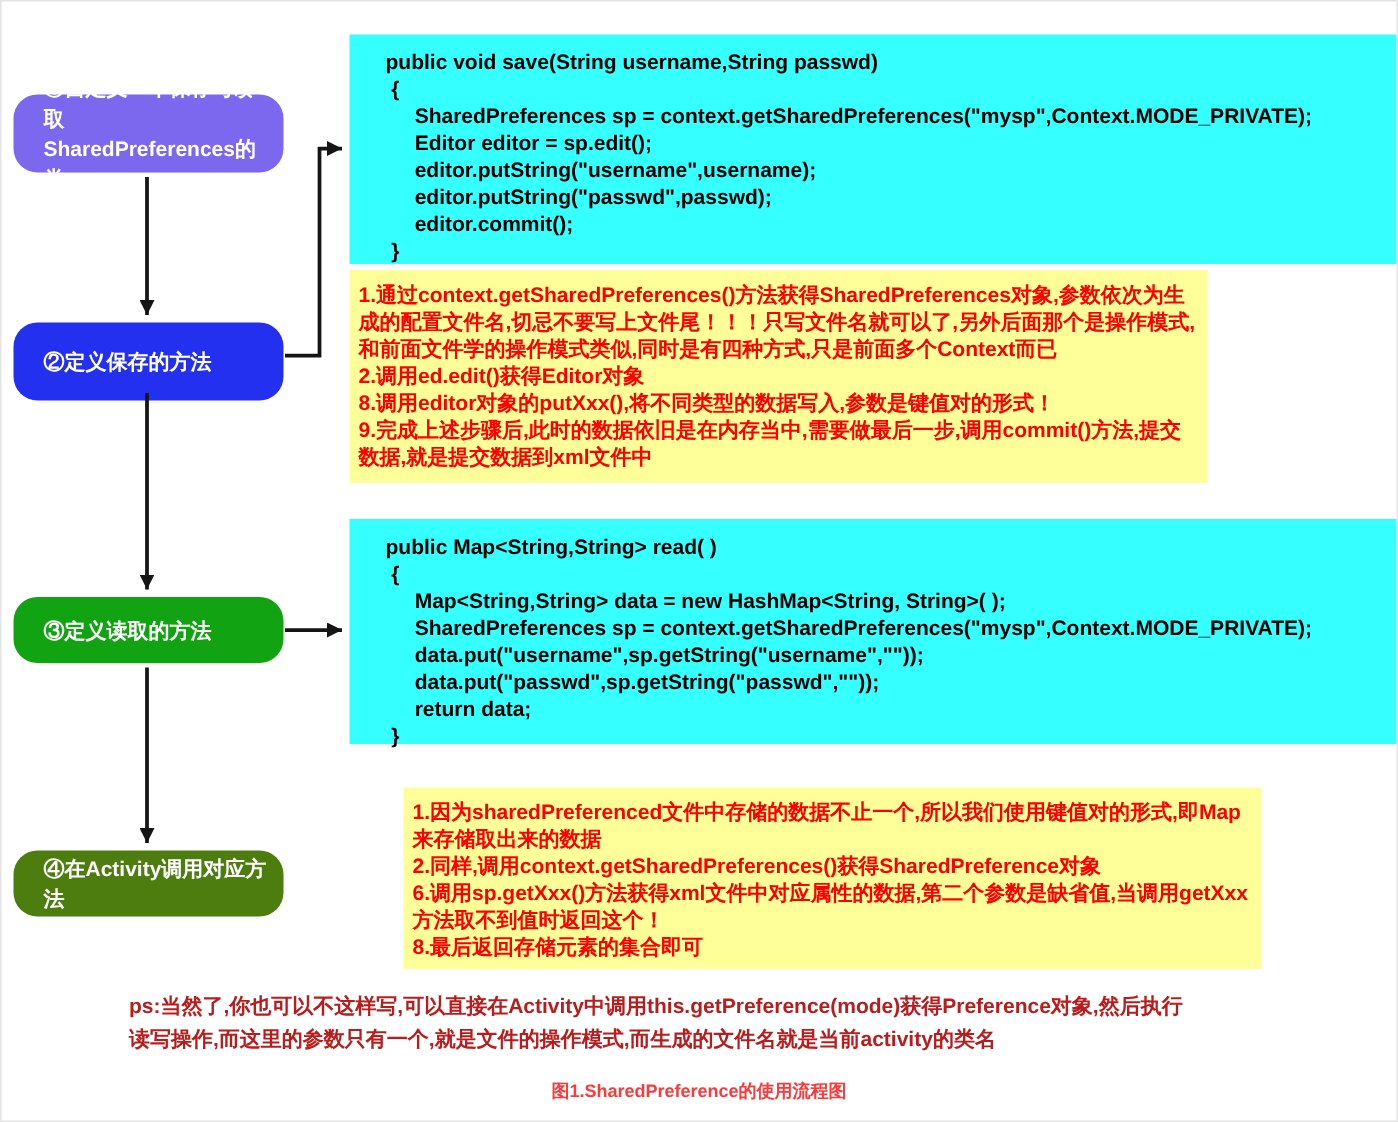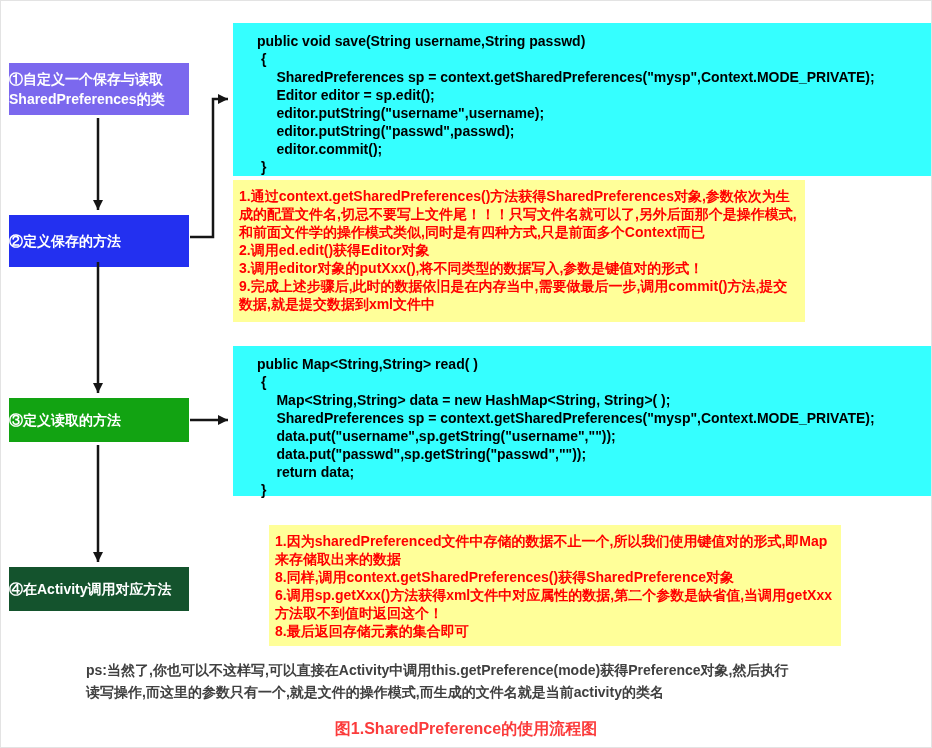--- a/index.html
+++ b/index.html
@@ -12,34 +12,34 @@
     background: #ffffff;
     border: 1px solid #e3e3e3;
     overflow: hidden;
   }
 
   
   .step {
     position: absolute;
     left: 8px;
     width: 180px;
-    border-radius: 0;
+    border-radius: 16px;
     color: #ffffff;
     font-weight: bold;
     font-size: 14px;
     line-height: 1.45;
     display: flex;
     align-items: center;
-    padding: 4px 8px 4px 0;
+    padding: 4px 8px 4px 20px;
   }
   .step .step-label { white-space: pre-line; }
   .step1 { top: 62px;  height: 52px; background: #7b68ee; }
   .step2 { top: 214px; height: 52px; background: #2330f0; }
   .step3 { top: 397px; height: 44px; background: #12a312; }
-  .step4 { top: 566px; height: 44px; background: #14532d; }
+  .step4 { top: 566px; height: 44px; background: #4d7c0f; }
 
   
   .arrows { position: absolute; left: 0; top: 0; pointer-events: none; }
   .arrows line, .arrows polyline { stroke: #151515; stroke-width: 2.5; fill: none; }
 
   
   .code-block {
     position: absolute;
     left: 232px;
     width: 776px;
@@ -72,35 +72,35 @@
   }
   .notes-save { top: 179px; height: 142px; }
   .notes-read { top: 524px; height: 121px; margin-left: 36px; }
 
   
   .ps-note {
     position: absolute;
     left: 85px;
     top: 658px;
     width: 716px;
-    color: #404040;
+    color: #b91c1c;
     font-weight: bold;
     font-size: 14px;
     line-height: 22px;
     text-align: left;
   }
   .caption {
     position: absolute;
     left: 0;
     top: 718px;
     width: 100%;
     text-align: center;
     color: #fb3b3b;
     font-weight: bold;
-    font-size: 16px;
+    font-size: 12px;
   }
 </style>
 </head>
 <body>
 
 <div class="canvas">
 
   <div class="step step1">
     <span class="step-label">①自定义一个保存与读取
 SharedPreferences的类</span>
@@ -135,38 +135,38 @@
      Editor editor = sp.edit();
      editor.putString("username",username);
      editor.putString("passwd",passwd);
      editor.commit();
  }</pre>
   </div>
 
   <div class="note-block notes-save">
     <div class="note-line">1.通过context.getSharedPreferences()方法获得SharedPreferences对象,参数依次为生成的配置文件名,切忌不要写上文件尾！！！只写文件名就可以了,另外后面那个是操作模式,和前面文件学的操作模式类似,同时是有四种方式,只是前面多个Context而已</div>
     <div class="note-line">2.调用ed.edit()获得Editor对象</div>
-    <div class="note-line">3.调用editor对象的putXxx(),将不同类型的数据写入,参数是键值对的形式！</div>
+    <div class="note-line">8.调用editor对象的putXxx(),将不同类型的数据写入,参数是键值对的形式！</div>
     <div class="note-line">9.完成上述步骤后,此时的数据依旧是在内存当中,需要做最后一步,调用commit()方法,提交数据,就是提交数据到xml文件中</div>
   </div>
 
   <div class="code-block code-read">
     <pre>public Map&lt;String,String&gt; read( )
  {
      Map&lt;String,String&gt; data = new HashMap&lt;String, String&gt;( );
      SharedPreferences sp = context.getSharedPreferences("mysp",Context.MODE_PRIVATE);
      data.put("username",sp.getString("username",""));
      data.put("passwd",sp.getString("passwd",""));
      return data;
  }</pre>
   </div>
 
   <div class="note-block notes-read">
     <div class="note-line">1.因为sharedPreferenced文件中存储的数据不止一个,所以我们使用键值对的形式,即Map来存储取出来的数据</div>
-    <div class="note-line">8.同样,调用context.getSharedPreferences()获得SharedPreference对象</div>
+    <div class="note-line">2.同样,调用context.getSharedPreferences()获得SharedPreference对象</div>
     <div class="note-line">6.调用sp.getXxx()方法获得xml文件中对应属性的数据,第二个参数是缺省值,当调用getXxx方法取不到值时返回这个！</div>
     <div class="note-line">8.最后返回存储元素的集合即可</div>
   </div>
 
   <div class="ps-note">ps:当然了,你也可以不这样写,可以直接在Activity中调用this.getPreference(mode)获得Preference对象,然后执行读写操作,而这里的参数只有一个,就是文件的操作模式,而生成的文件名就是当前activity的类名</div>
 
   <div class="caption">图1.SharedPreference的使用流程图</div>
 
 </div>
 

